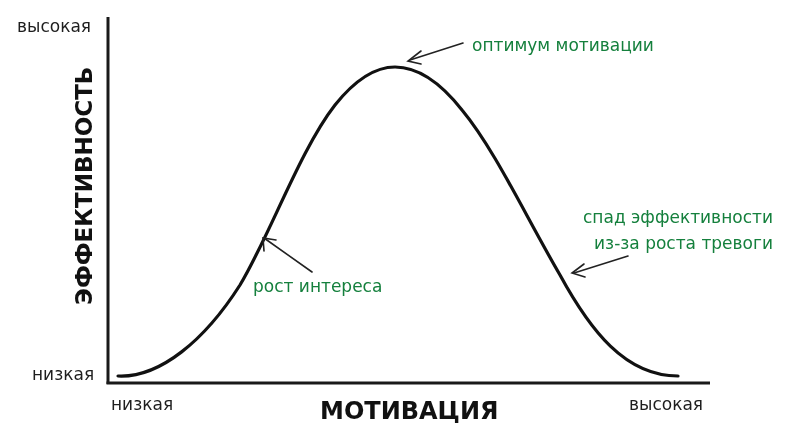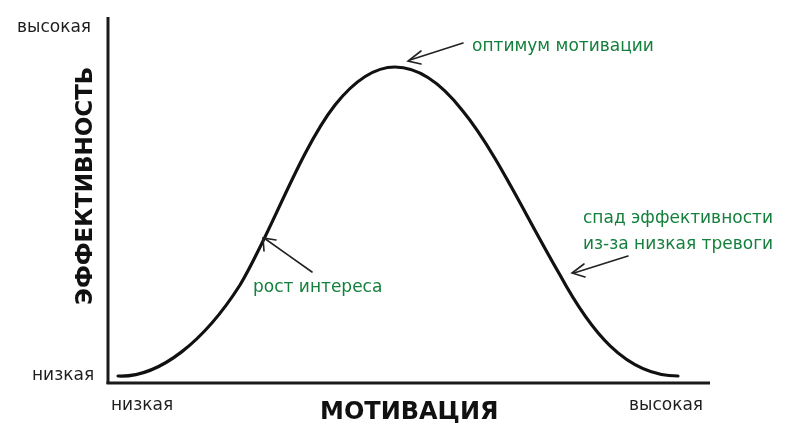--- a/index.html
+++ b/index.html
@@ -1,18 +1,18 @@
 <!DOCTYPE html>
 <html><head>
   <meta charset="utf-8">
   <style>
     html, body { margin: 0; padding: 0; background: #ffffff; }
     body { width: 800px; height: 432px; position: relative; overflow: hidden;
            font-family: "DejaVu Sans", "Liberation Sans", sans-serif; color: #222222; }
-    .stage { position: absolute; left: 0; top: 0; width: 800px; height: 432px; }
+    .stage { position: absolute; left: 0; top: 0; width: 800px; height: 432px; text-align: right; }
     svg.plot { position: absolute; left: 0; top: 0; }
     .lbl { position: absolute; white-space: nowrap; font-size: 17px; color: #1e1e1e; line-height: 1; }
     .axis-title { position: absolute; white-space: nowrap; font-weight: bold; color: #111111; line-height: 1; }
     .ylab { font-size: 23px; transform-origin: 0 0; transform: rotate(-90deg); }
     .xlab { font-size: 24px; }
     .ann { position: absolute; font-size: 17px; line-height: 26px; color: #15803d; white-space: nowrap; }
     .ann div { display: block; }
   </style>
 </head>
 <body>
@@ -59,16 +59,16 @@
   <div class="axis-title xlab" style="left:320px; top:399px;">МОТИВАЦИЯ</div>
 
   <div class="ann" style="left:472px; top:32px;">оптимум мотивации</div>
 
   <div class="ann" style="left:253px; top:273px;">
     <div>рост интереса</div>
   </div>
 
   <div class="ann" style="left:583px; top:204px;">
     <div>спад эффективности</div>
-    <div>из-за низкая тревоги</div>
+    <div>из-за роста тревоги</div>
   </div>
 
 </div>
 
 </body></html>

